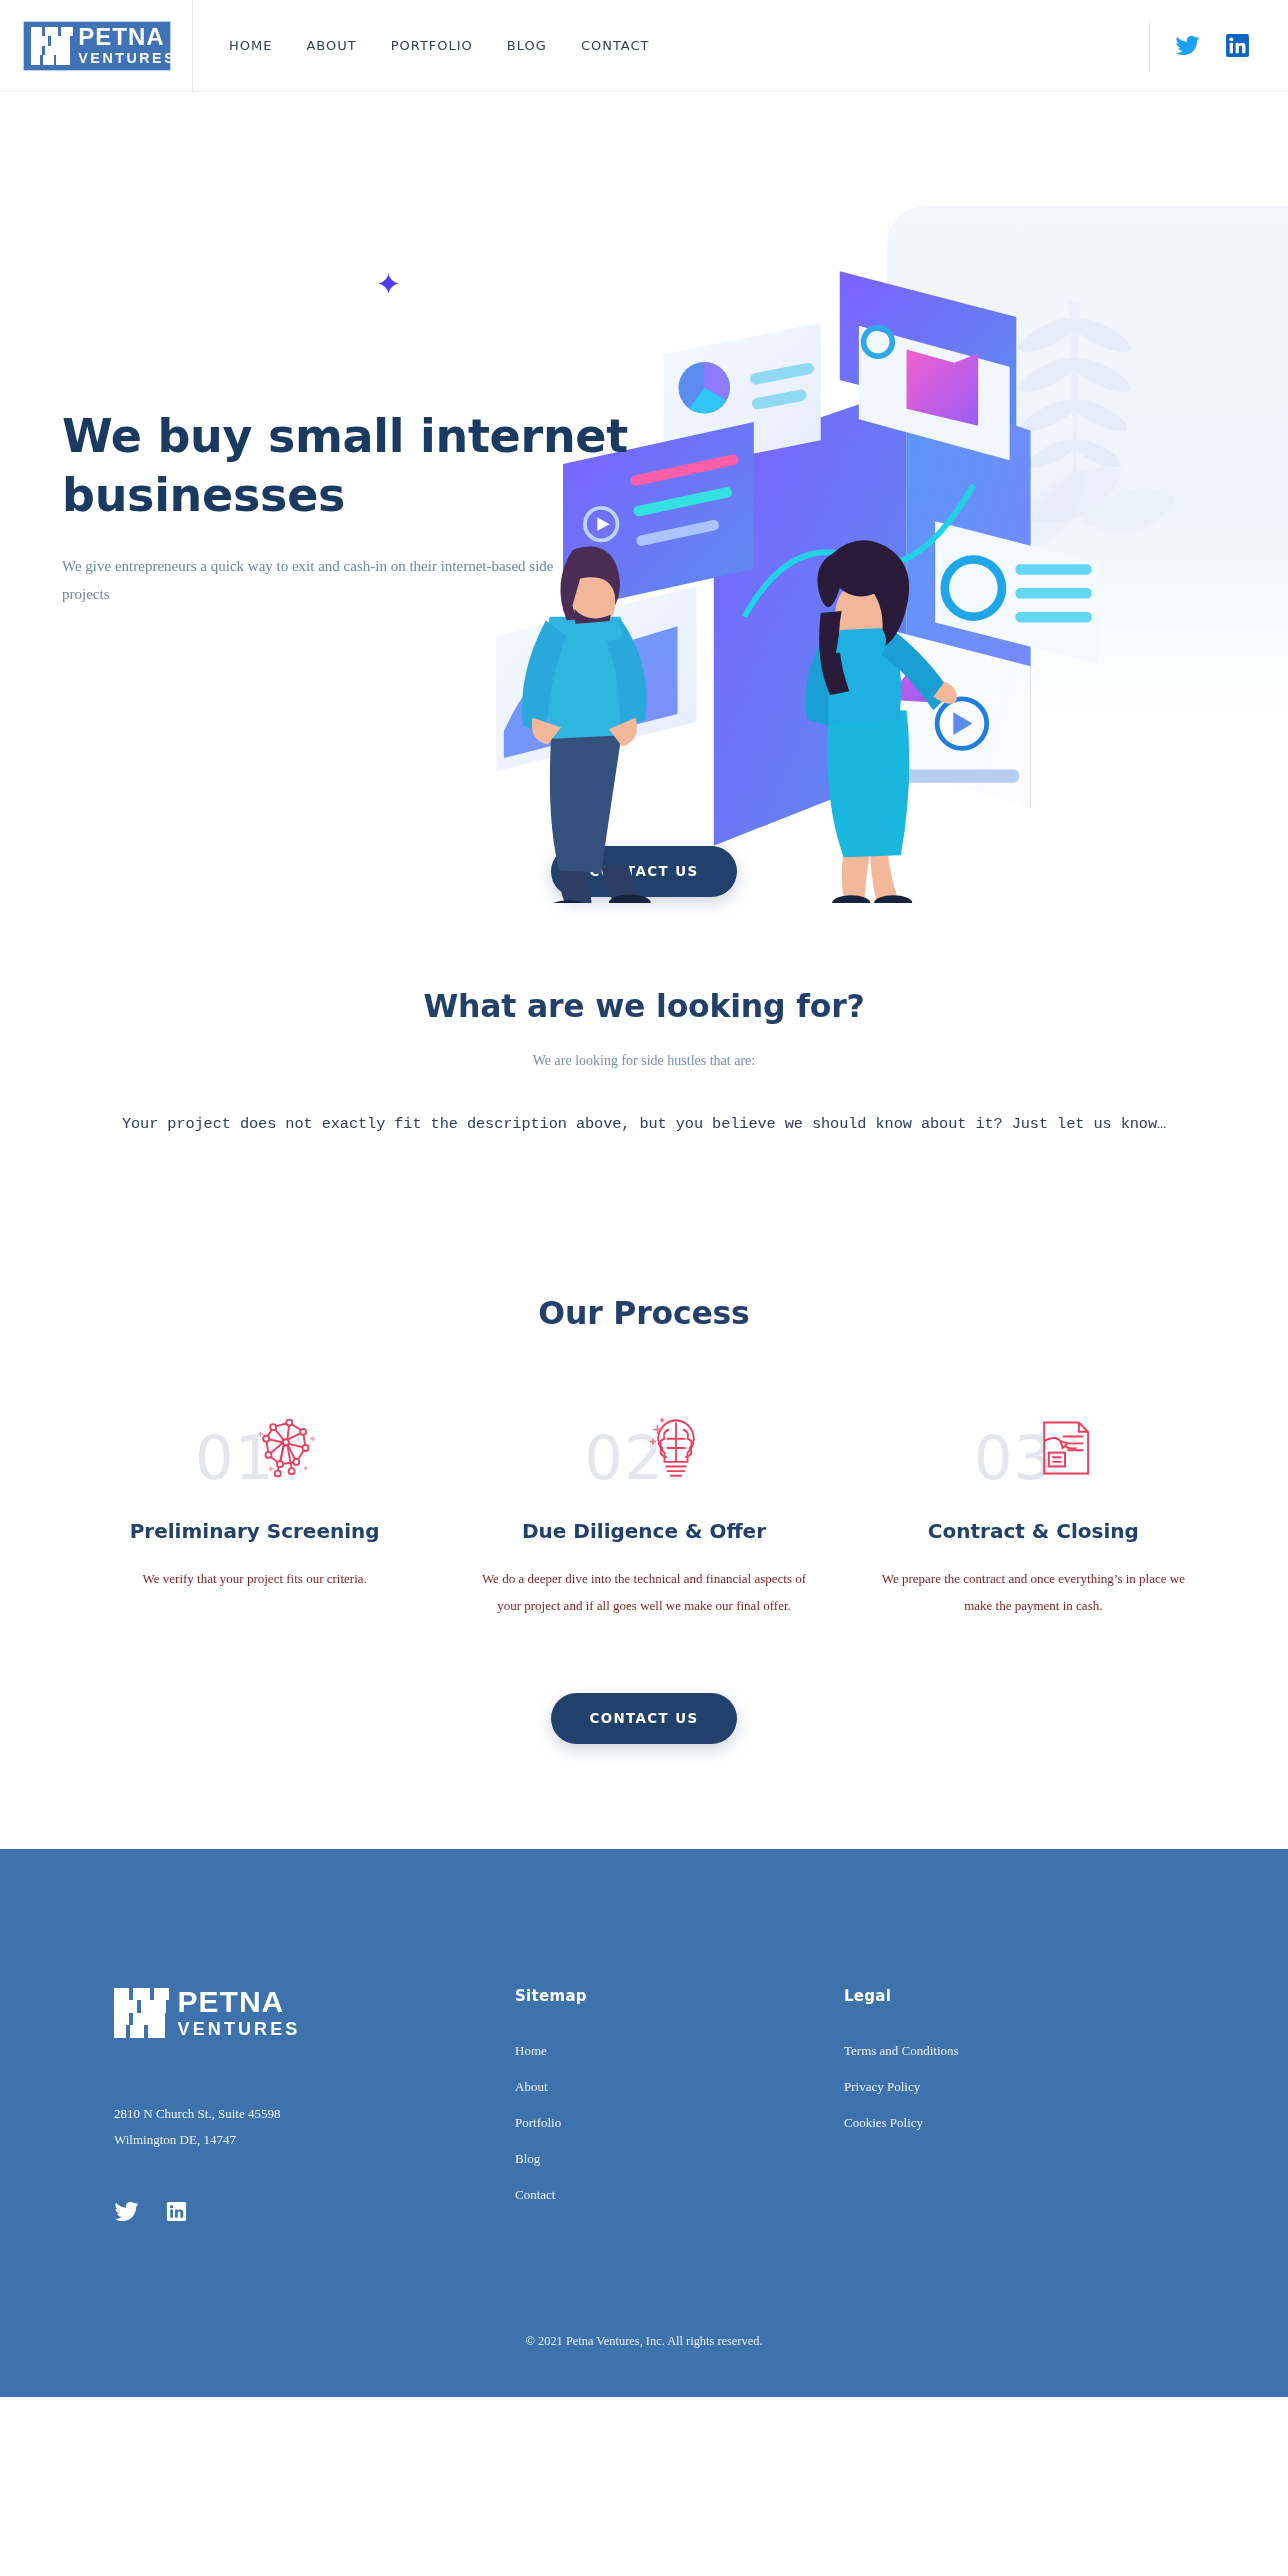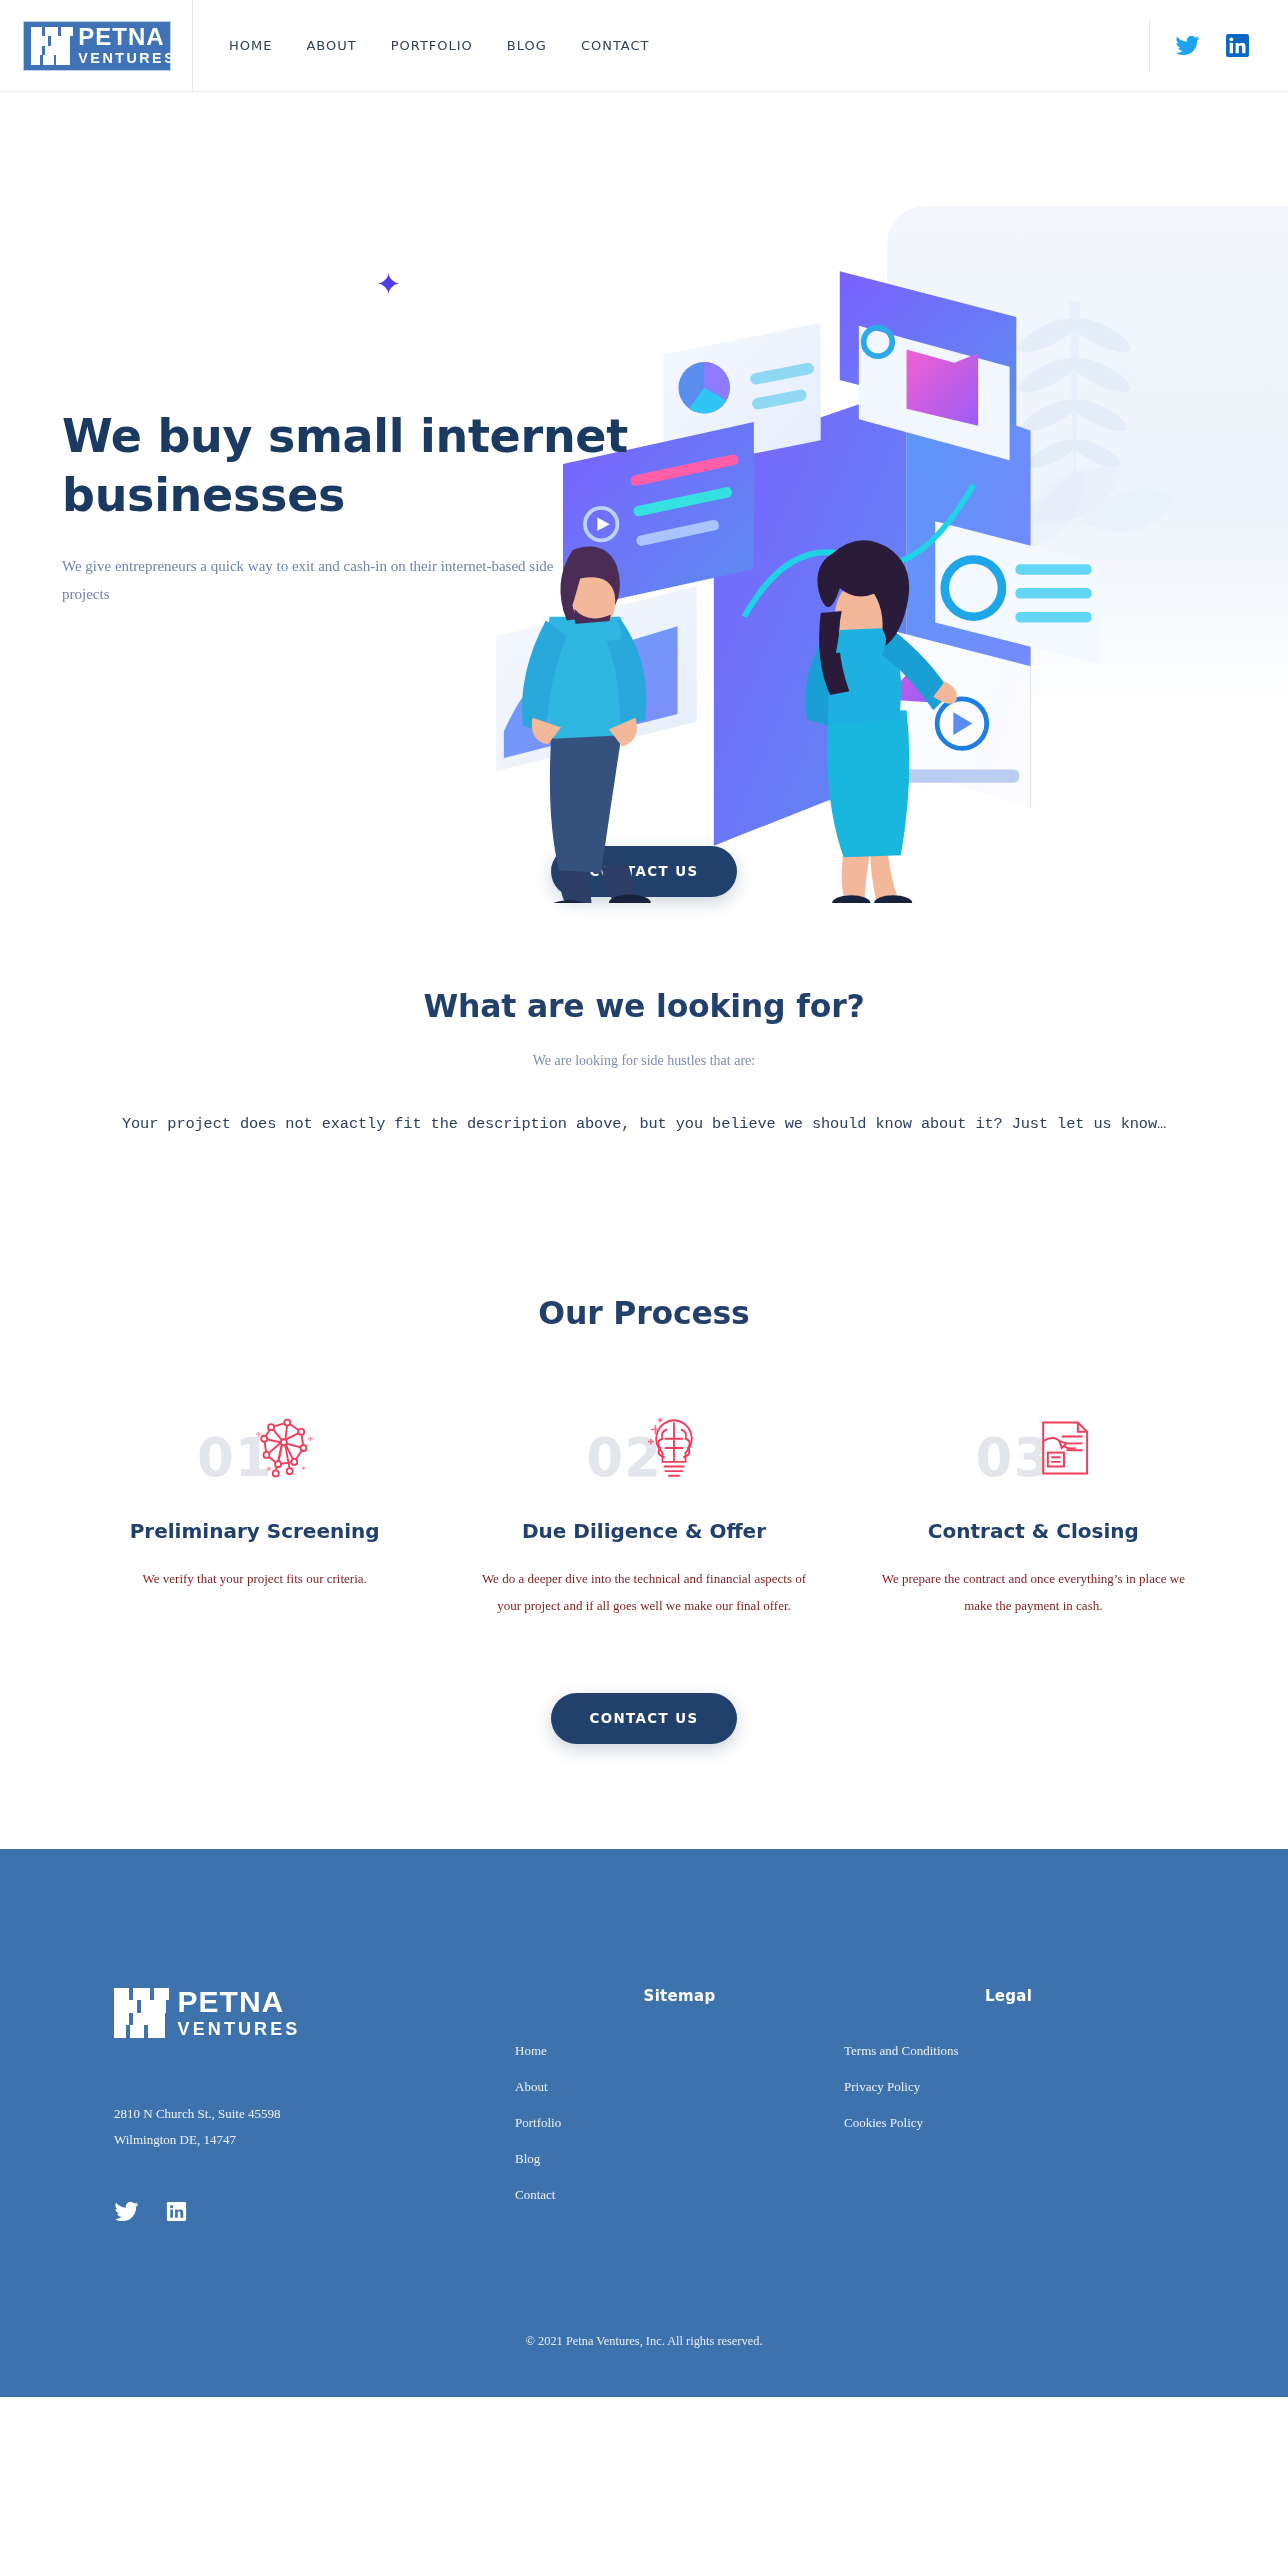--- a/index.html
+++ b/index.html
@@ -109,21 +109,21 @@
   .steps {
     display:flex; justify-content:center; gap:32px;
     margin-top:67px; padding:0 76px;
   }
   .step { width:363px; text-align:center; }
   .step-icon-row {
     position:relative; height:100px;
     display:flex; align-items:center; justify-content:center;
   }
   .step-num {
-    font-size:53px; color:#e3e7ec; font-weight:700;
+    font-size:61px; color:#e3e7ec; font-weight:400;
     font-family:"DejaVu Sans", sans-serif; letter-spacing:1px;
     position:relative; top:9.5px; left:9.5px;
   }
   .step-ico { margin-left:-15.3px; position:relative; z-index:2; }
   .step-title {
     font-size:20px; font-weight:bold; color:#22406c; margin-top:21px;
     font-family:"DejaVu Sans", sans-serif;
   }
   .step-desc {
     font-size:13px; line-height:2.05; color:#7f1d1d; margin-top:23px;
@@ -145,21 +145,21 @@
   .f-petna { font-size:30px; font-weight:bold; letter-spacing:1px; color:#fff; }
   .f-ventures { font-size:18px; font-weight:bold; letter-spacing:3.1px; color:#fff; margin-top:2.9px; }
   .f-addr {
     margin-top:63px; font-size:13px; line-height:2.0; color:#eef3f9;
     font-family:"Liberation Serif", serif;
   }
   .f-soc { margin-top:46px; display:flex; gap:26px; align-items:center; }
   .f-col { width:329px; }
   .f-col-title {
     font-size:15px; font-weight:bold; color:#ffffff; margin-bottom:38px;
-    font-family:"DejaVu Sans", sans-serif; letter-spacing:0.3px;text-align:center;
+    font-family:"DejaVu Sans", sans-serif; letter-spacing:0.3px;
   }
   .f-link {
     display:block; font-size:13px; color:#edf2f8; text-decoration:none;
     margin-bottom:20px; font-family:"Liberation Serif", serif; cursor:pointer;
   }
   .f-copy {
     text-align:center; font-size:12.4px; color:#e8eff7; padding:110px 0 48px 0;
     font-family:"Liberation Serif", serif;
   }
 </style>

